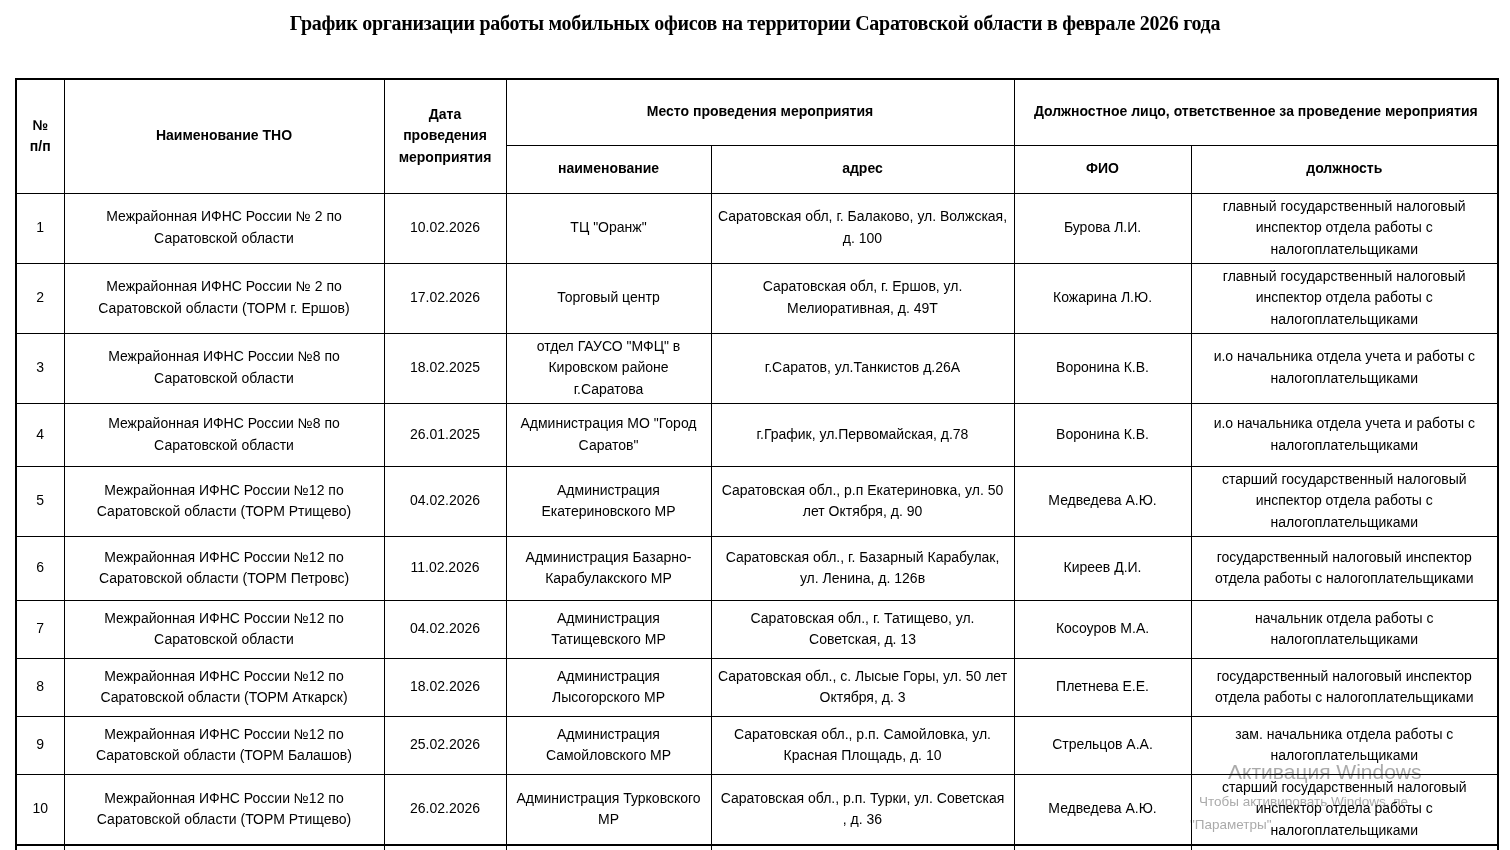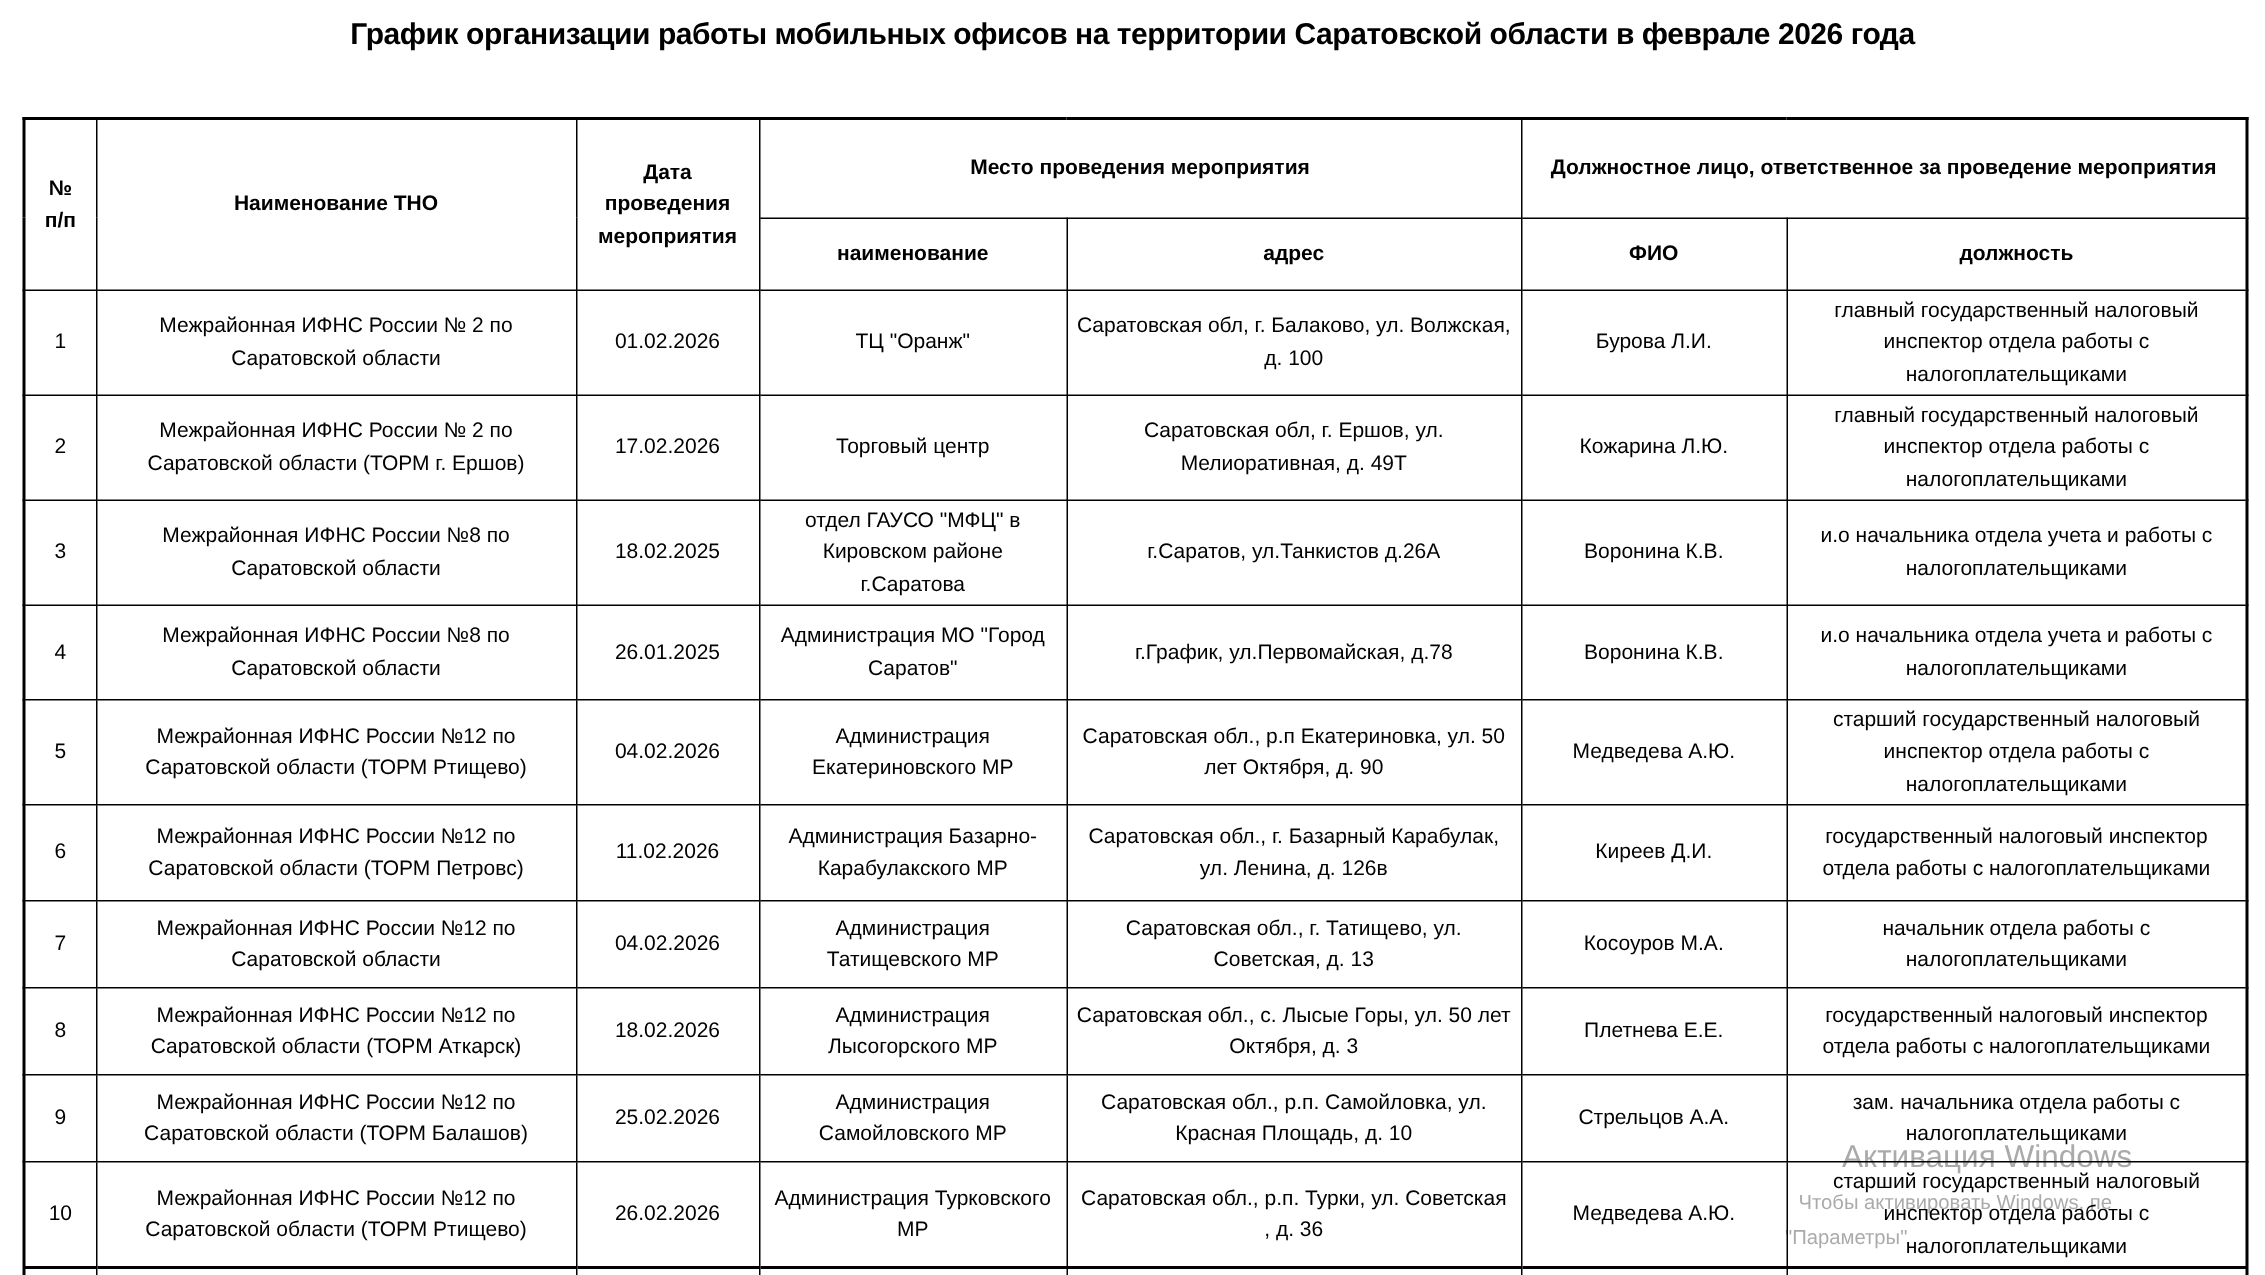--- a/index.html
+++ b/index.html
@@ -18,20 +18,21 @@
   .doc-title {
     position: absolute;
     top: 12px;
     left: 0;
     width: 100%;
     text-align: center;
     font-weight: bold;
     font-size: 20px;
     letter-spacing: -0.3px;
     z-index: 2;
+    font-family: Liberation Serif, serif;
   }
   table.schedule {
     position: absolute;
     left: 15px;
     top: 78px;
     width: 1482px;
     border-collapse: collapse;
     table-layout: fixed;
     z-index: 2;
     background: transparent;
@@ -108,21 +109,21 @@
       <th>наименование</th>
       <th>адрес</th>
       <th>ФИО</th>
       <th>должность</th>
     </tr>
   </thead>
   <tbody>
     <tr class="h68">
       <td>1</td>
       <td>Межрайонная ИФНС России № 2 по Саратовской области</td>
-      <td>01.02.2026</td>
+      <td>10.02.2026</td>
       <td>ТЦ "Оранж"</td>
       <td>Саратовская обл, г. Балаково, ул. Волжская, д. 100</td>
       <td>Бурова Л.И.</td>
       <td>главный государственный налоговый инспектор отдела работы с налогоплательщиками</td>
     </tr>
     <tr class="h68">
       <td>2</td>
       <td>Межрайонная ИФНС России № 2 по Саратовской области (ТОРМ г. Ершов)</td>
       <td>17.02.2026</td>
       <td>Торговый центр</td>

